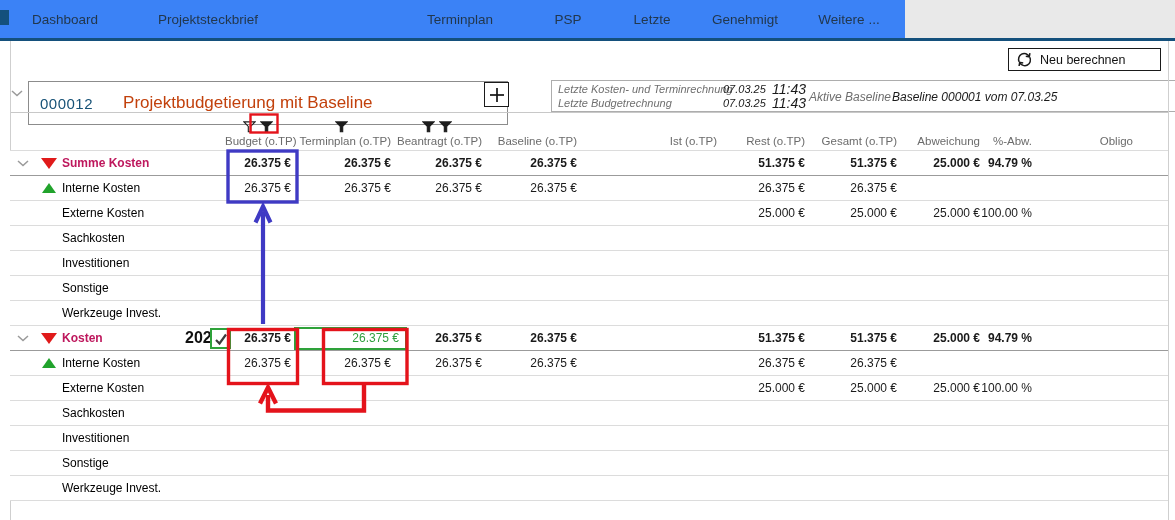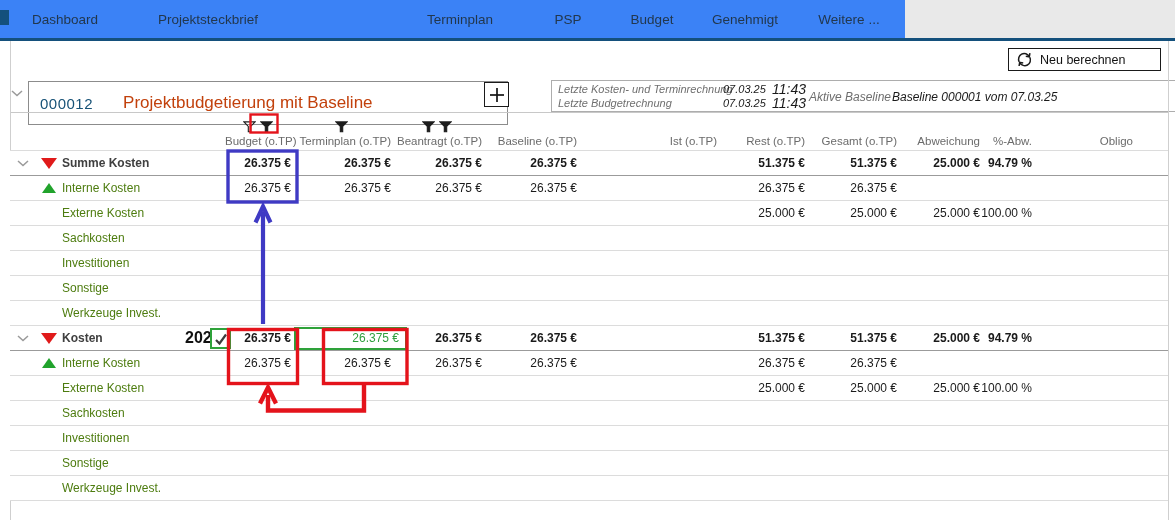--- a/index.html
+++ b/index.html
@@ -47,22 +47,22 @@
   .t-head { display:grid; height:36px; align-items:end; }
   .h-cell { position:relative; }
   .f-icons { height:17px; display:flex; justify-content:center; align-items:center; gap:4px; }
   .h-label { font-size:11.5px; color:#6b6b6b; text-align:right; padding-bottom:3px; white-space:nowrap; }
   .t-rows { border-top:1px solid #dcdcdc; }
   .t-row { display:grid; height:25px; border-bottom:1px solid #dcdcdc; align-items:center; position:relative; background:#fff; }
   .t-row.sum { border-bottom-color:#9b9b9b; }
   .lbl-cell { display:flex; align-items:center; height:100%; }
   .chev-cell { width:26px; display:flex; justify-content:center; align-items:center; }
   .tri-cell { width:26px; display:flex; justify-content:center; align-items:center; }
-  .lbl { font-size:12px; color:#4d7c0f; white-space:nowrap; }
-  .sum .lbl { font-weight:bold; color:#404040; }
+  .lbl { font-size:12px; color:#000000; white-space:nowrap; }
+  .sum .lbl { font-weight:bold; color:#be185d; }
   .v { font-size:12px; text-align:right; color:#1a1a1a; white-space:nowrap; }
   .sum .v { font-weight:bold; }
   .tri-down { width:0; height:0; border-left:8px solid transparent; border-right:8px solid transparent; border-top:11px solid #e01a1a; }
   .tri-up { width:0; height:0; border-left:7px solid transparent; border-right:7px solid transparent; border-bottom:10px solid #21a32c; }
   .year { position:absolute; left:175px; top:50%; transform:translateY(-50%); font-size:16px; font-weight:bold; color:#111; }
   .cbx { position:absolute; left:200px; top:2px; width:21px; height:21px; border:2px solid #2ea23a; background:#fff;
     display:flex; align-items:center; justify-content:center; cursor:pointer; }
   .gfield { position:absolute; left:284px; top:1px; width:113px; height:23px; border:2px solid #2ea23a; background:#fff;
     color:#2f9e3d; font-size:12px; text-align:right; line-height:19px; padding-right:6px; }
   
@@ -73,21 +73,21 @@
 
 <div class="screen">
 
   <div class="tabbar">
     <div class="tab-grey"></div>
     <div class="win-frag"></div>
     <span class="tab t0">Dashboard</span>
     <span class="tab t1">Projektsteckbrief</span>
     <span class="tab t3">Terminplan</span>
     <span class="tab t4">PSP</span>
-    <span class="tab t5">Budget</span>
+    <span class="tab t5">Letzte</span>
     <span class="tab t6">Genehmigt</span>
     <span class="tab t7">Weitere ...</span>
     <div class="tab-underline"></div>
   </div>
 
   <button class="recalc">
     <svg width="17" height="17" viewBox="0 0 17 17">
       <path d="M3.2 10.8 A5.6 5.6 0 0 1 13.2 5.6" fill="none" stroke="#1a1a1a" stroke-width="1.5"></path>
       <polyline points="13.9,2.2 13.3,5.9 9.8,5.2" fill="none" stroke="#1a1a1a" stroke-width="1.5"></polyline>
       <path d="M13.8 6.4 A5.6 5.6 0 0 1 3.8 11.6" fill="none" stroke="#1a1a1a" stroke-width="1.5"></path>

